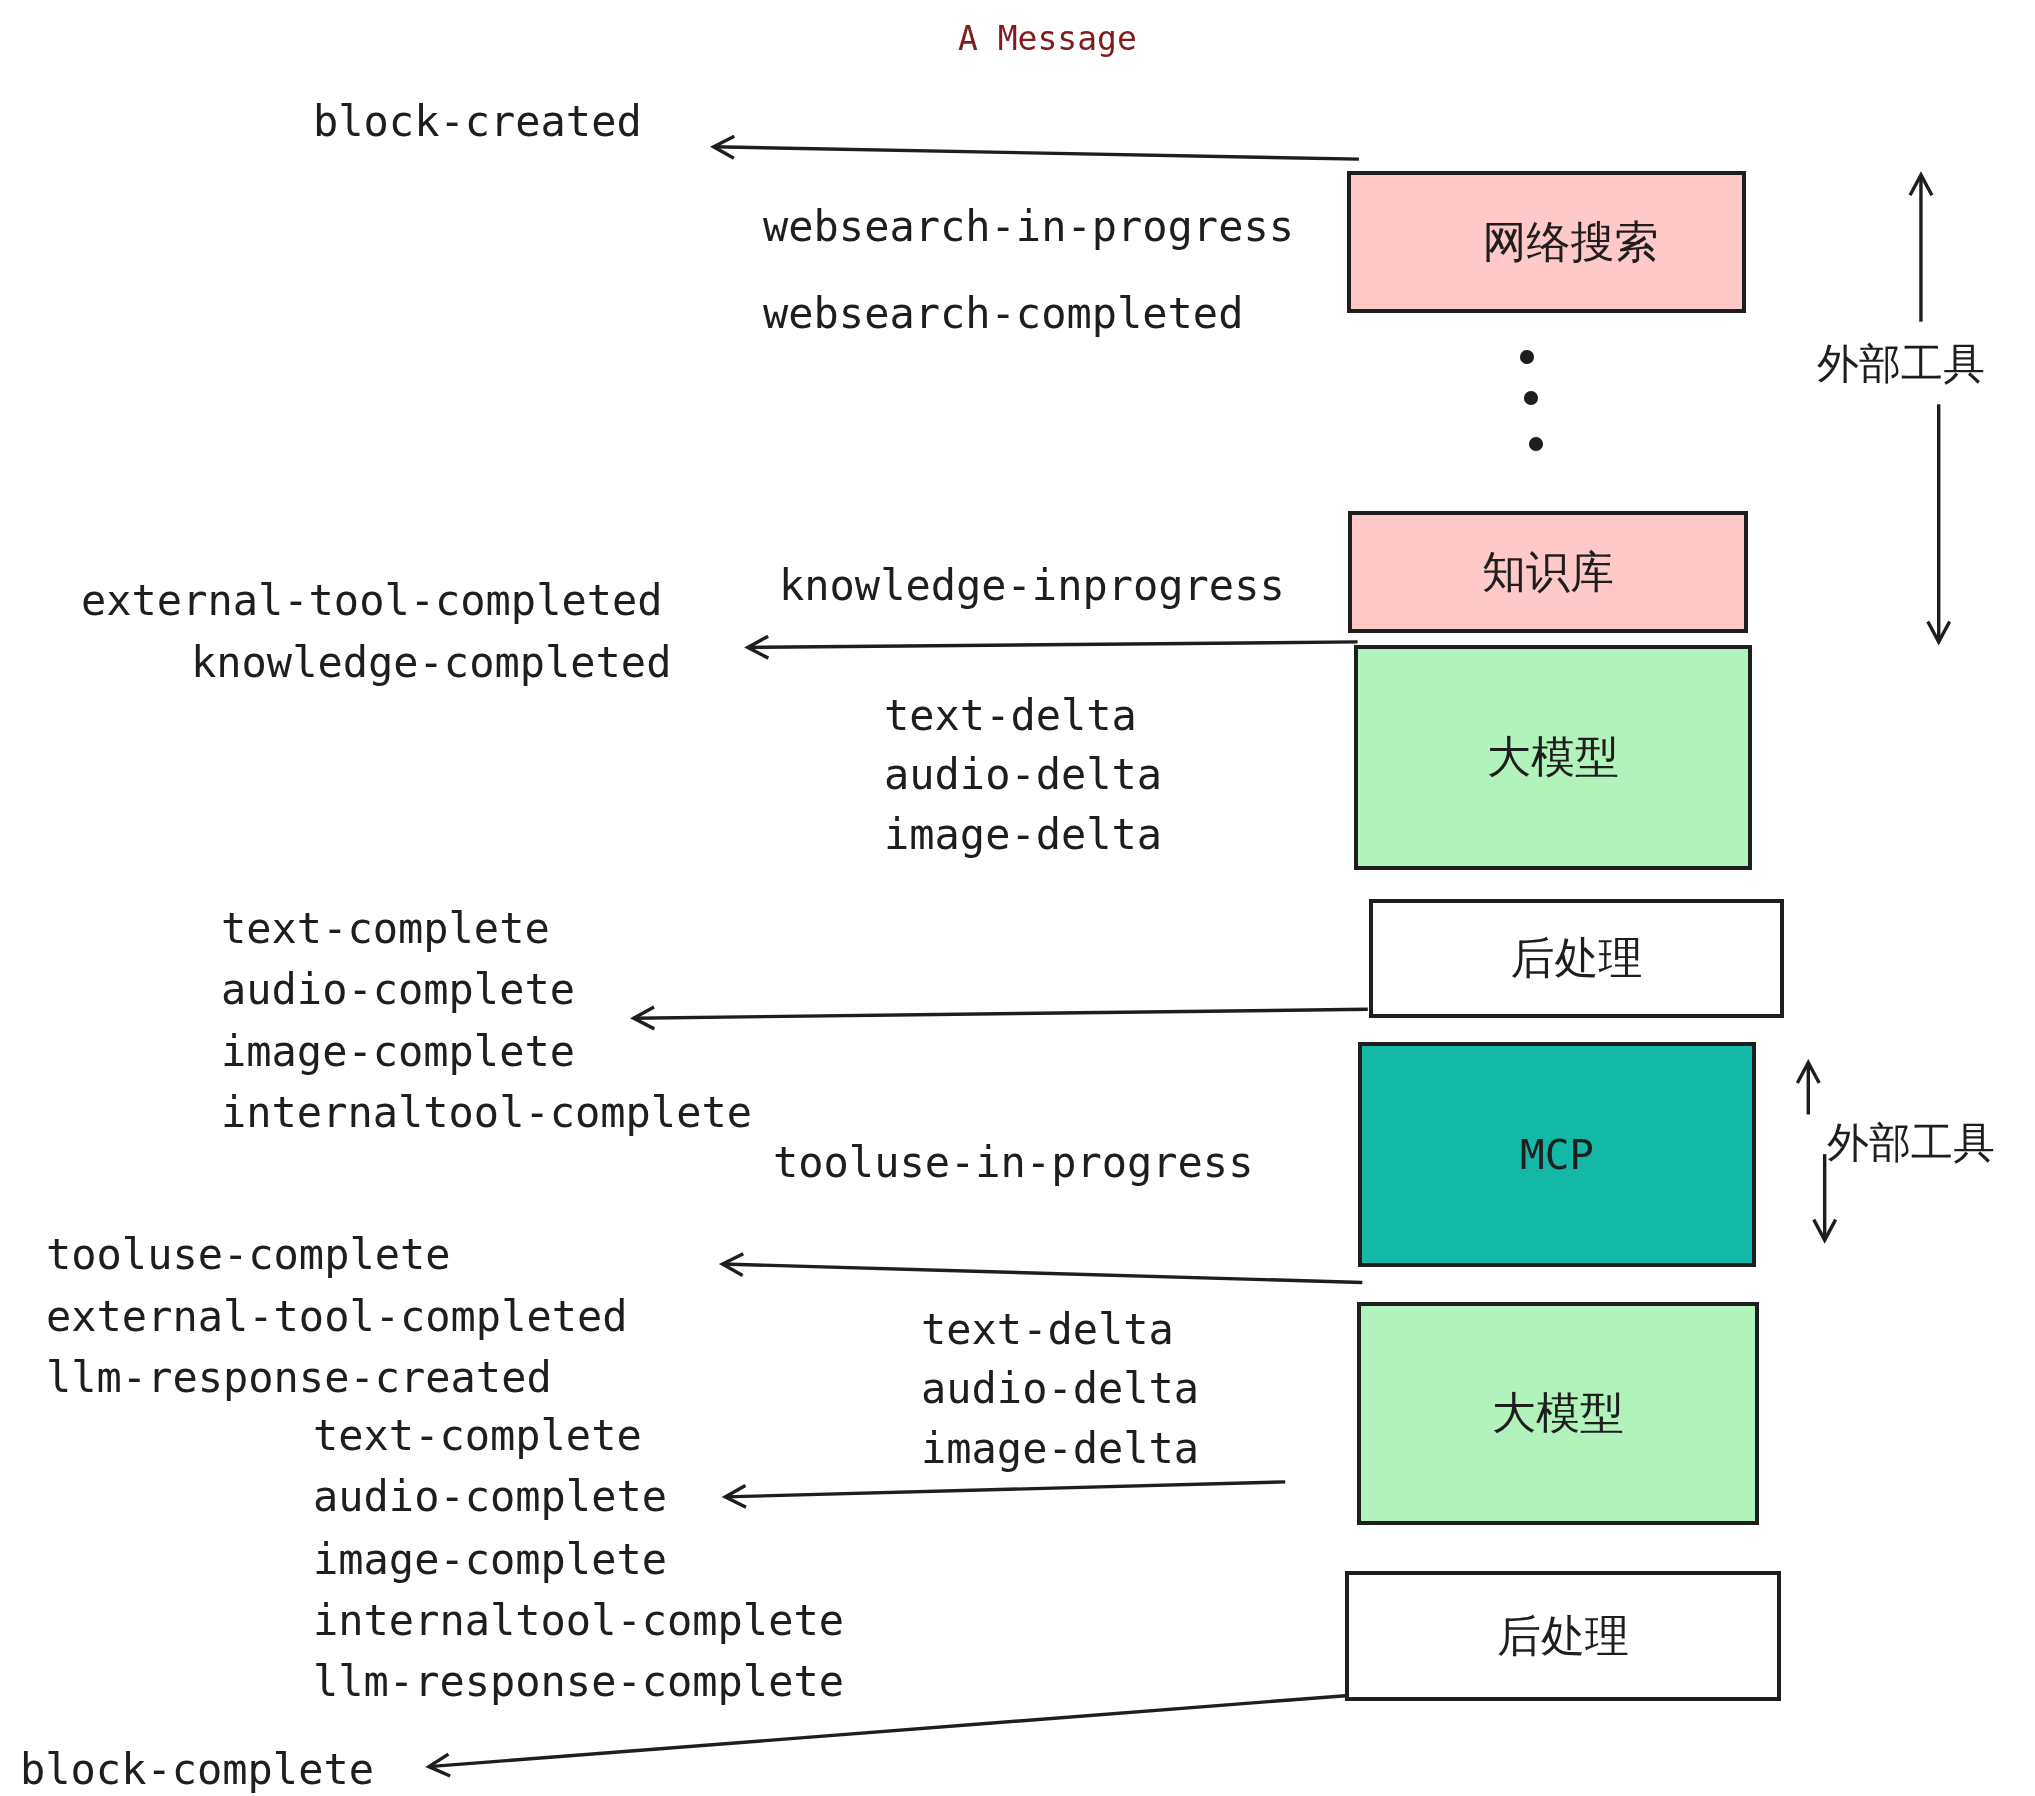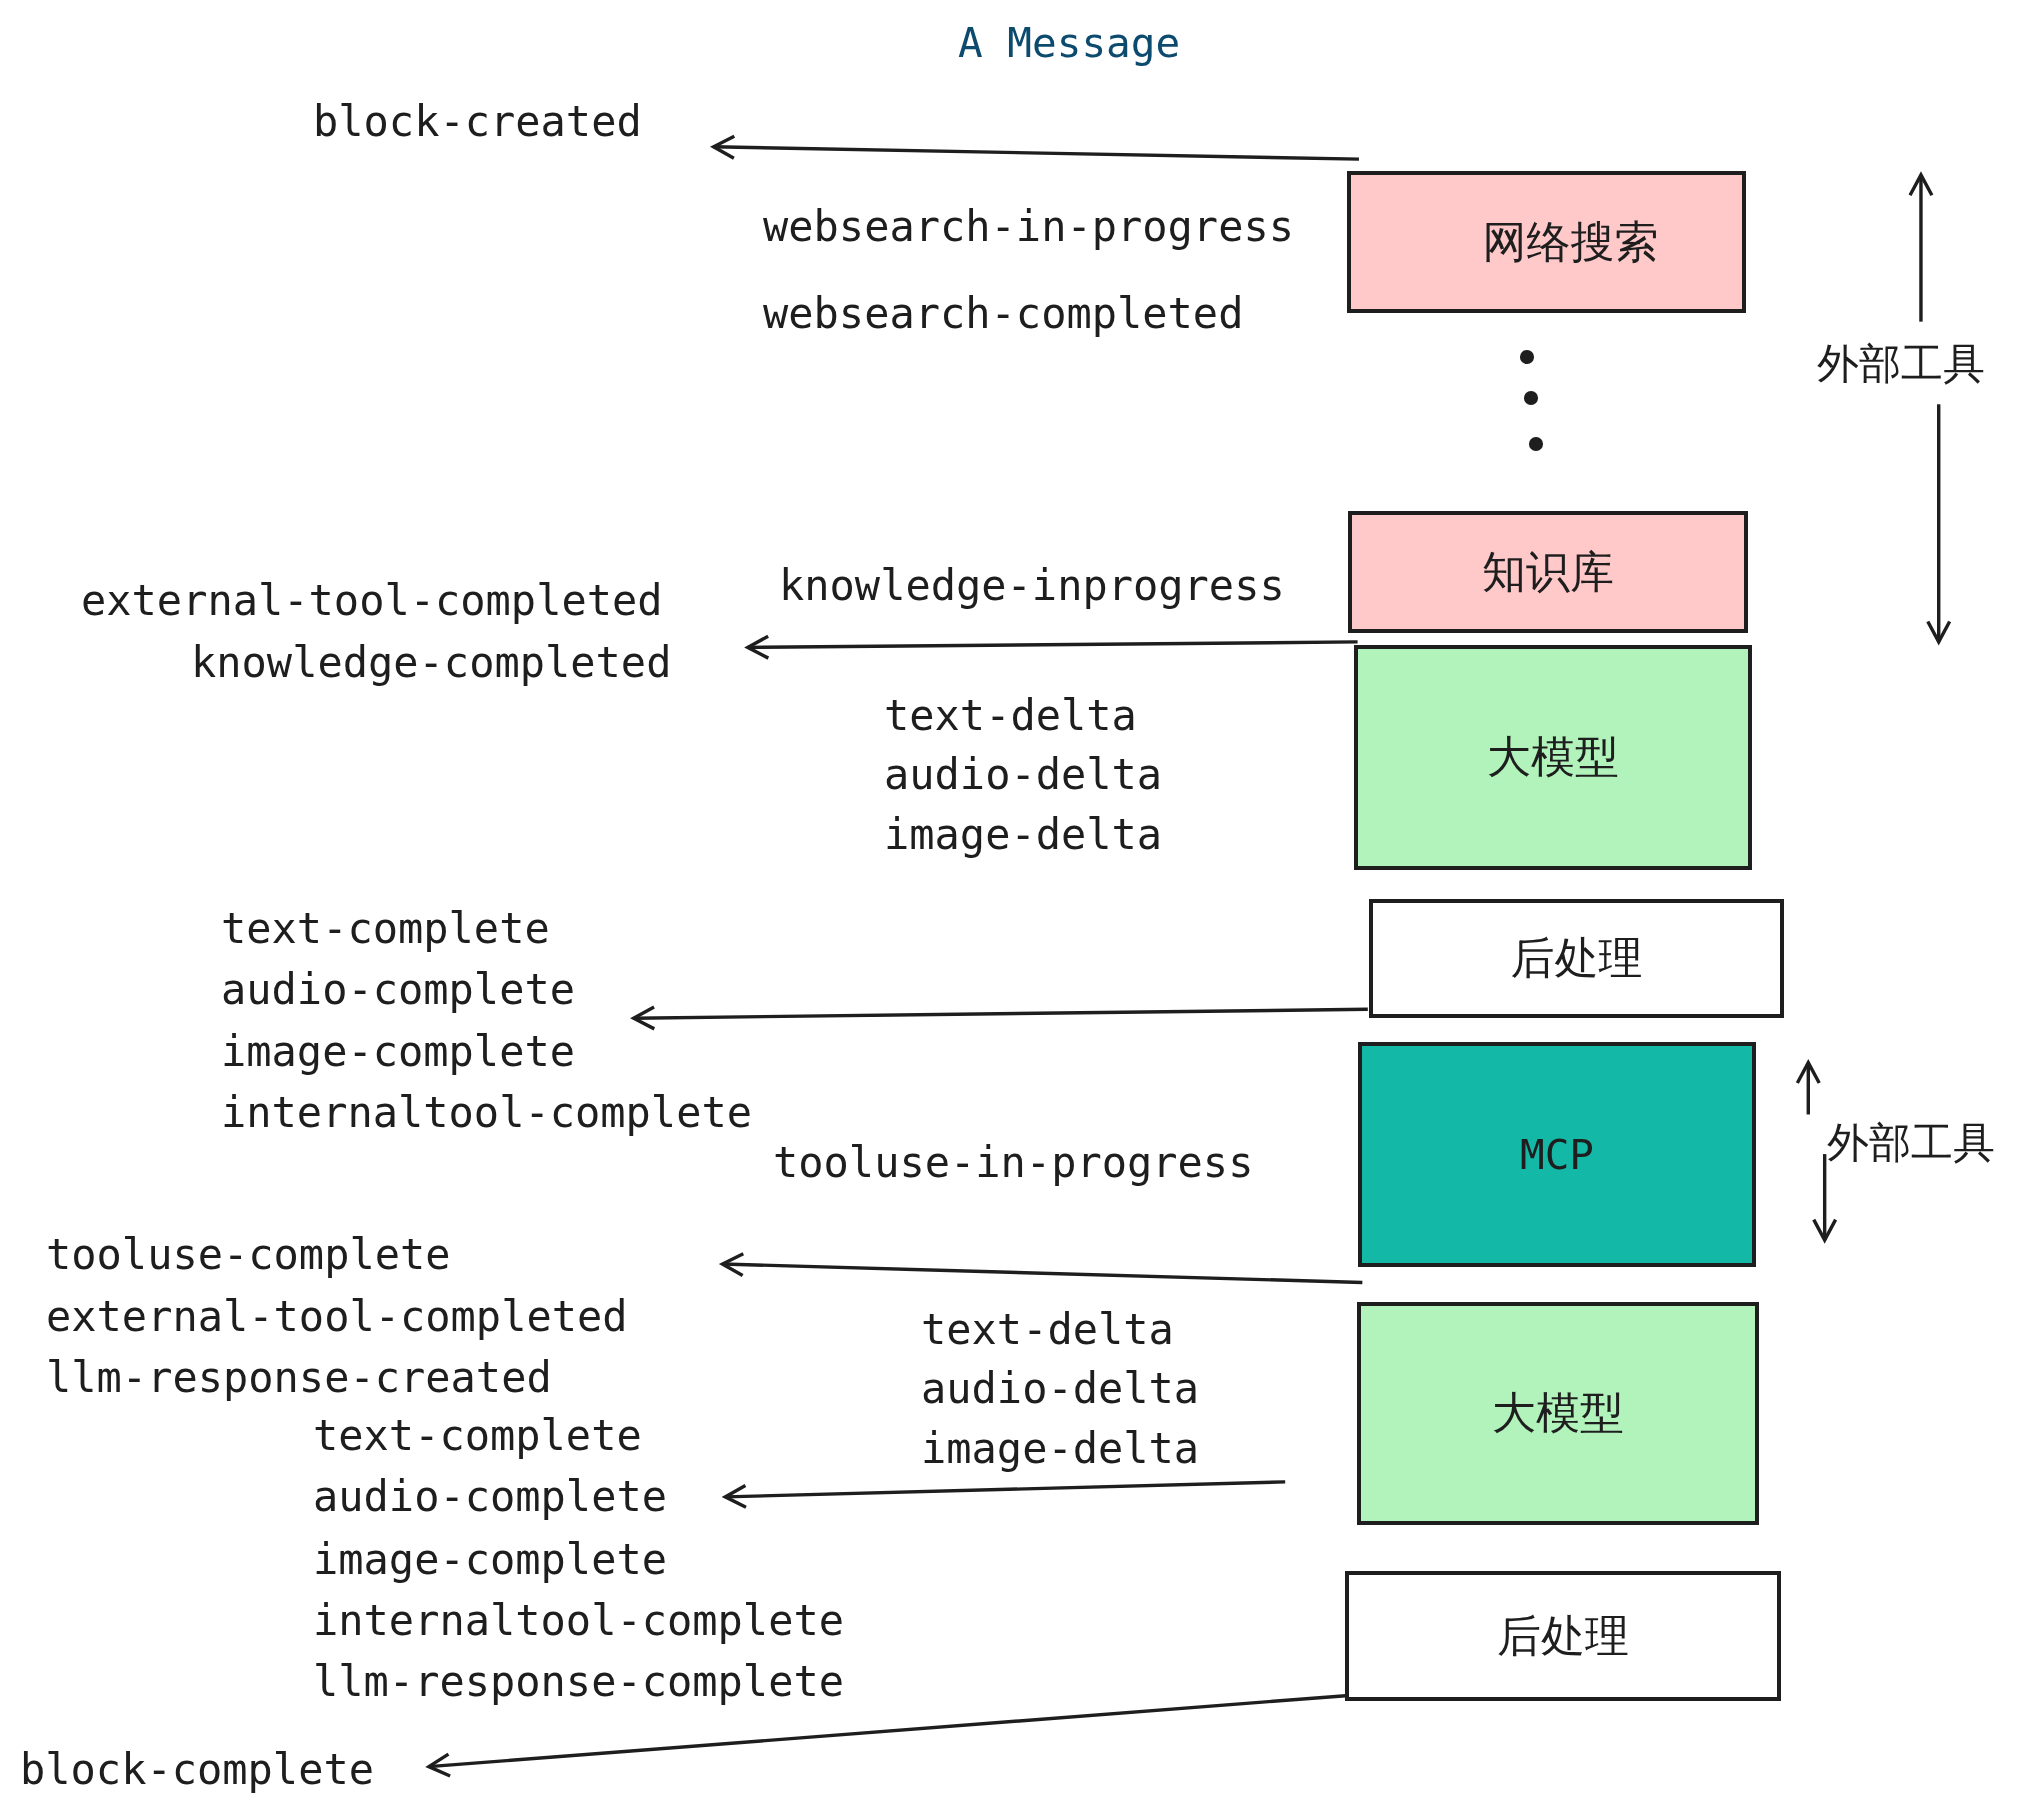--- a/index.html
+++ b/index.html
@@ -1,19 +1,19 @@
 <!DOCTYPE html>
 <html style="font-size:11px"><head>
 <meta charset="utf-8">
 <style>
   html,body{margin:0;padding:0;background:#ffffff;}
   #canvas{position:relative;width:2035px;height:1796px;background:#ffffff;overflow:hidden;
           font-family:"DejaVu Sans Mono", monospace;color:#1e1e1e;}
   .evt{position:absolute;font-size:42px;line-height:1.05;white-space:pre;color:#1e1e1e;}
-  .title{position:absolute;font-size:41px;color:#0c4a6e;}
+  .title{position:absolute;font-size:33px;color:#7f1d1d;}
   .box{position:absolute;border:4.1px solid #1e1e1e;box-sizing:border-box;
        display:flex;align-items:center;justify-content:center;}
   .box-label{font-family:"DejaVu Sans", "Liberation Sans", sans-serif;font-size:44px;color:#1e1e1e;}
   .box-label.mono{font-family:"DejaVu Sans Mono", monospace;font-size:41px;}
   .side-label{position:absolute;font-family:Liberation Sans, sans-serif;
               font-size:42px;color:#1e1e1e;white-space:nowrap;}
   .dot{position:absolute;width:13.7px;height:13.7px;border-radius:50%;background:#1e1e1e;}
   svg.arrows{position:absolute;left:0;top:0;width:2035px;height:1796px;pointer-events:none;}
   svg.arrows line{stroke:#1e1e1e;stroke-width:5;fill:none;}
 </style>

